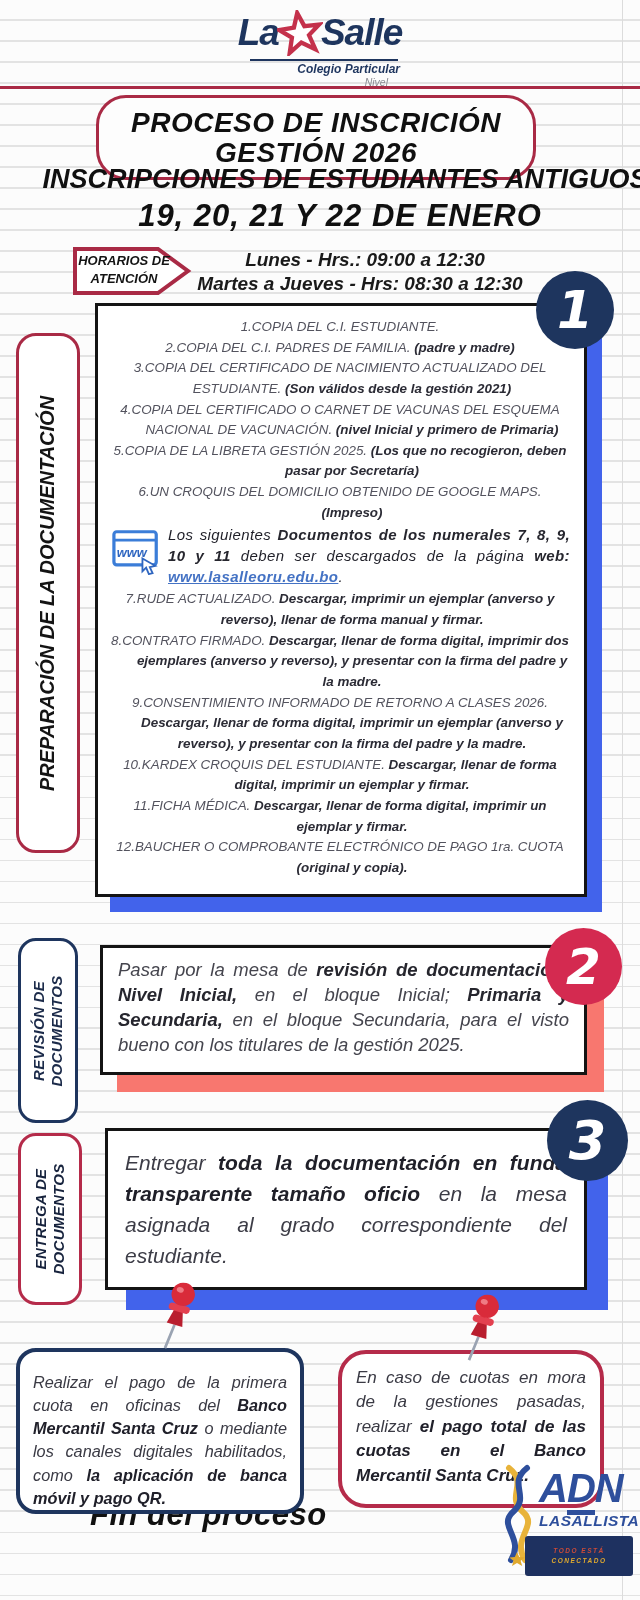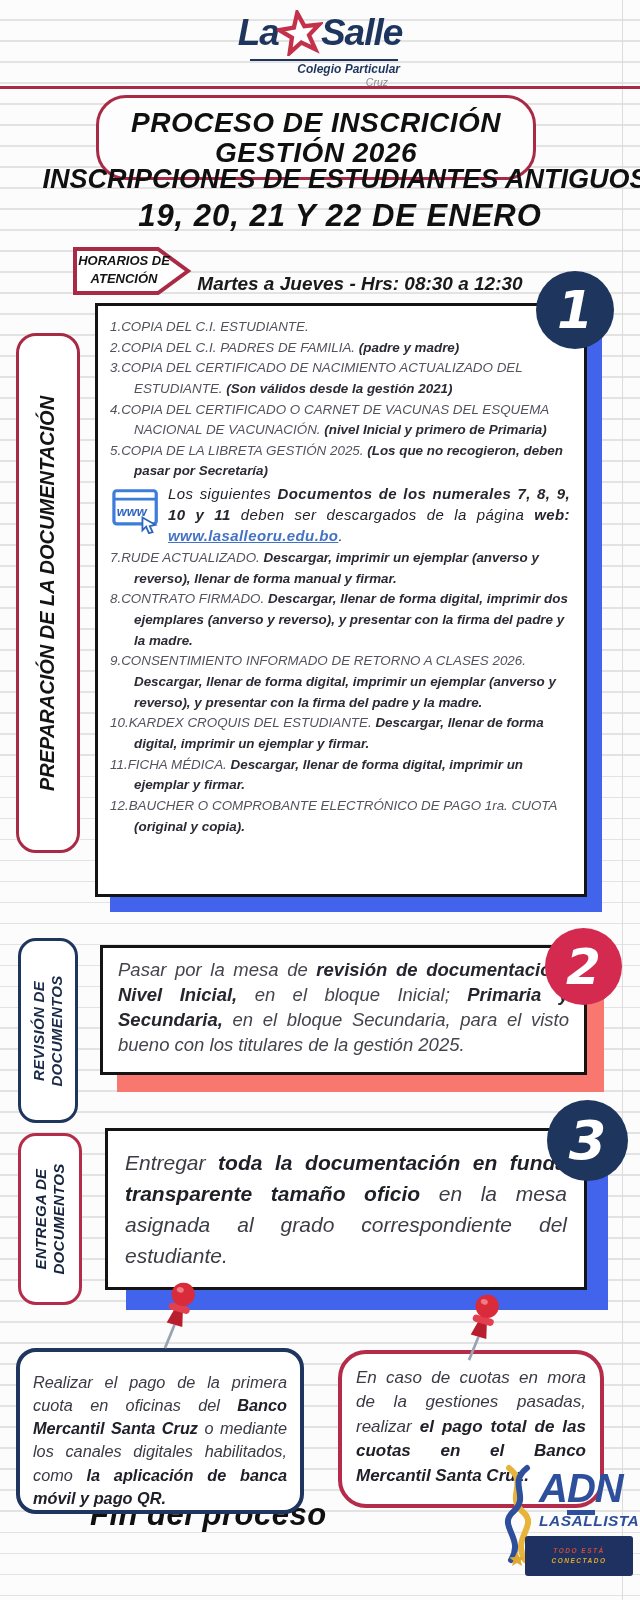--- a/index.html
+++ b/index.html
@@ -45,21 +45,21 @@
   .b{font-weight:700;color:#26262e;}
   .link{color:var(--link-blue);text-decoration:underline;font-weight:700;}
 
   
   .label1{left:16px;top:333px;width:64px;height:520px;border:3.5px solid var(--crimson);border-radius:20px;z-index:2;}
   .label1 .vlabel-inner{font-size:20px;font-weight:700;color:#141414;letter-spacing:0;}
   .circle1{left:536px;top:271px;width:78px;height:78px;background:var(--navy);font-size:52px;}
   .shadow1{left:110px;top:318px;width:492px;height:594px;background:var(--blue-shadow);}
   .box1{left:95px;top:303px;width:492px;height:594px;padding:11px 14px 8px 12px;}
   .doc-list{font-size:13.4px;line-height:1.54;color:var(--gray-text);}
-  .doc-item{padding-left:24px;text-indent:-24px;}
+  .doc-item{padding-left:24px;text-indent:-24px;text-align:center;}
   .doc-item .b{color:#2b2b35;}
   .download-note{display:flex;gap:8px;align-items:flex-start;margin:2px 0 2px 2px;}
   .download-note .icon{flex:0 0 48px;margin-top:4px;}
   .download-note .note-text{font-size:15px;line-height:1.38;color:#1f1f28;text-align:justify;letter-spacing:.4px;}
 
   
   .label2{left:18px;top:938px;width:60px;height:185px;border:3.5px solid var(--navy);border-radius:18px;z-index:2;}
   .label2 .vlabel-inner,.label3 .vlabel-inner{font-size:15px;font-weight:700;color:#1c2b4a;line-height:1.2;letter-spacing:.3px;}
   .circle2{left:545px;top:928px;width:77px;height:77px;background:var(--circle-red);font-size:50px;}
   .shadow2{left:117px;top:962px;width:487px;height:130px;background:var(--salmon-shadow);}
@@ -104,51 +104,53 @@
 
   <div class="logo-row">
     <span class="logo-word">La</span>
     <svg class="logo-star" viewBox="0 0 48 48">
       <path d="M24 3 L29.5 17.5 L45 18 L33 27.5 L37.5 43 L24 34 L10.5 43 L15 27.5 L3 18 L18.5 17.5 Z" fill="#ffffff" stroke="#c4314b" stroke-width="4.5" stroke-linejoin="miter" transform="rotate(-8 24 24)"></path>
     </svg>
     <span class="logo-word">Salle</span>
   </div>
   <div class="logo-rule"></div>
   <div class="logo-sub1">Colegio Particular</div>
-  <div class="logo-sub2">Cruz</div>
+  <div class="logo-sub2">Nivel</div>
   <div class="red-rule"></div>
 
   <div class="title-box">
     <div class="title-line">PROCESO DE INSCRICIÓN</div>
     <div class="title-line">GESTIÓN 2026</div>
   </div>
   <div class="subtitle1">INSCRIPCIONES DE ESTUDIANTES ANTIGUOS</div>
   <div class="subtitle2">19, 20, 21 Y 22 DE ENERO</div>
 
   <svg class="sched-arrow" viewBox="0 0 120 50">
     <path d="M3 3 H86 L116 25 L86 47 H3 Z" fill="#ffffff" stroke="#a92a45" stroke-width="4" stroke-linejoin="miter"></path>
   </svg>
   <div class="sched-arrow-text">
     <div>HORARIOS DE</div>
     <div>ATENCIÓN</div>
   </div>
+  <div class="sched-line1">Lunes - Hrs.: 09:00 a 12:30</div>
   <div class="sched-line2">Martes a Jueves - Hrs: 08:30 a 12:30</div>
 
   <div class="vlabel label1">
     <div class="vlabel-inner">PREPARACIÓN DE LA DOCUMENTACIÓN</div>
   </div>
   <div class="num-circle circle1">1</div>
   <div class="shadow-box shadow1"></div>
   <div class="main-box box1">
     <div class="doc-list">
         <div class="doc-item"><span class="doc-num">1.</span><span>COPIA DEL C.I. ESTUDIANTE.</span></div>
         <div class="doc-item"><span class="doc-num">2.</span><span>COPIA DEL C.I. PADRES DE FAMILIA. </span><span class="b">(padre y madre)</span></div>
         <div class="doc-item"><span class="doc-num">3.</span><span>COPIA DEL CERTIFICADO DE NACIMIENTO ACTUALIZADO DEL ESTUDIANTE. </span><span class="b">(Son válidos desde la gestión 2021)</span></div>
         <div class="doc-item"><span class="doc-num">4.</span><span>COPIA DEL CERTIFICADO O CARNET DE VACUNAS DEL ESQUEMA NACIONAL DE VACUNACIÓN. </span><span class="b">(nivel Inicial y primero de Primaria)</span></div>
         <div class="doc-item"><span class="doc-num">5.</span><span>COPIA DE LA LIBRETA GESTIÓN 2025. </span><span class="b">(Los que no recogieron, deben pasar por Secretaría)</span></div>
+        <div class="doc-item"><span class="doc-num">6.</span><span>UN CROQUIS DEL DOMICILIO OBTENIDO DE GOOGLE MAPS. </span><span class="b">(Impreso)</span></div>
       </div>
     <div class="download-note">
       <svg class="icon" viewBox="0 0 52 50" width="48" height="46">
         <rect x="2" y="3" width="46" height="36" rx="3" fill="#ffffff" stroke="#3b7dd8" stroke-width="3.5"></rect>
         <line x1="2" y1="12" x2="48" y2="12" stroke="#3b7dd8" stroke-width="3"></line>
         <text x="5" y="30" font-family="Liberation Sans, sans-serif" font-size="14" font-weight="bold" fill="#2f66c0">www</text>
         <path d="M33 32 L47 40 L41 41.5 L44 48 L40 49 L37 42 L33 46 Z" fill="#ffffff" stroke="#2f66c0" stroke-width="2"></path>
       </svg>
       <div class="note-text"><span>Los siguientes </span><span class="b">Documentos de los numerales 7, 8, 9, 10 y 11</span><span> deben ser descargados de la página </span><span class="b">web: </span><span class="b link">www.lasalleoru.edu.bo</span><span>.</span></div>
     </div>

